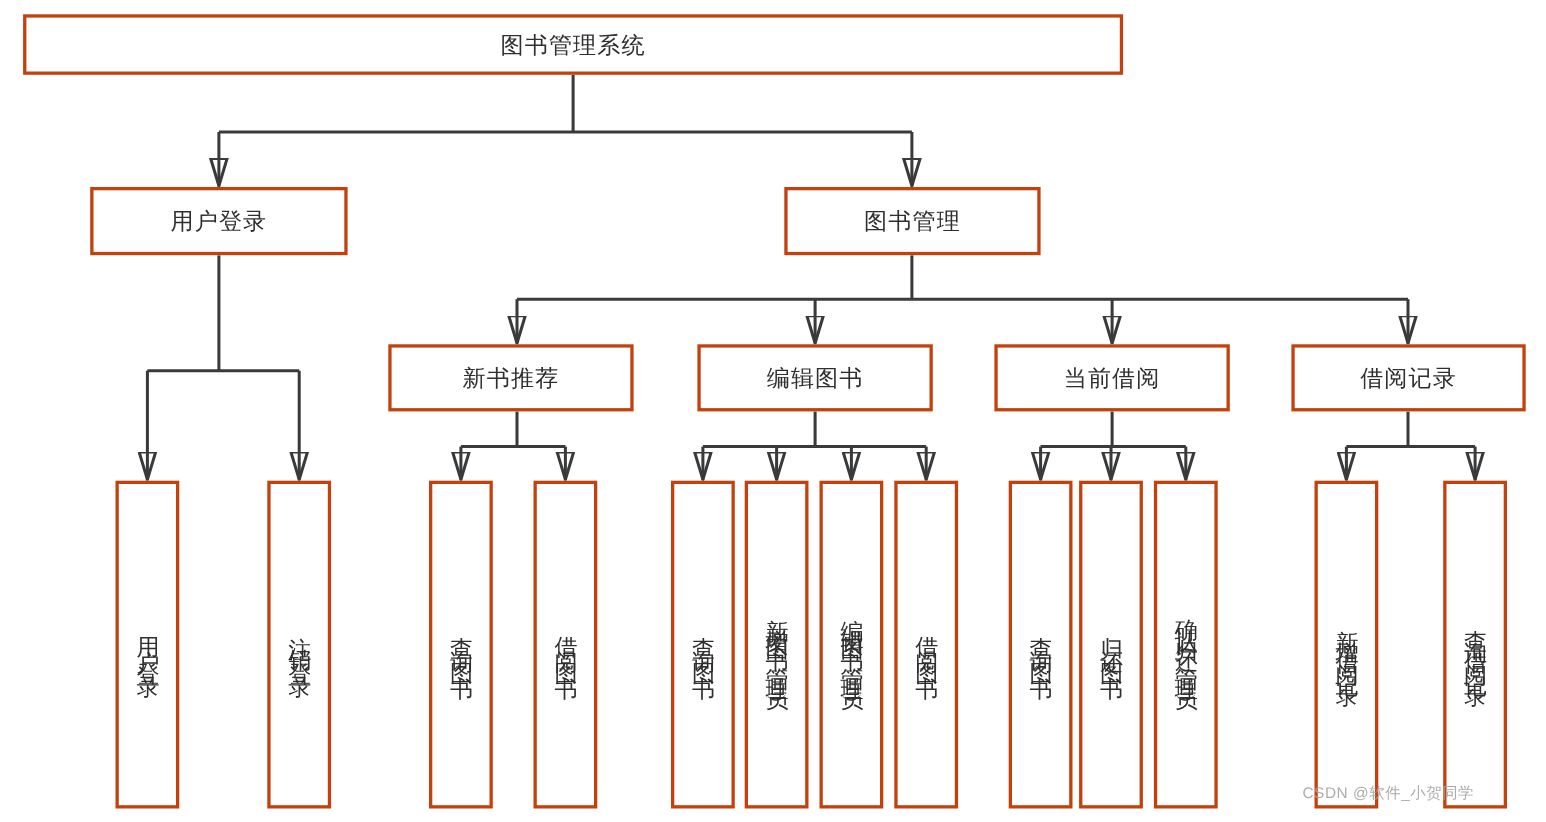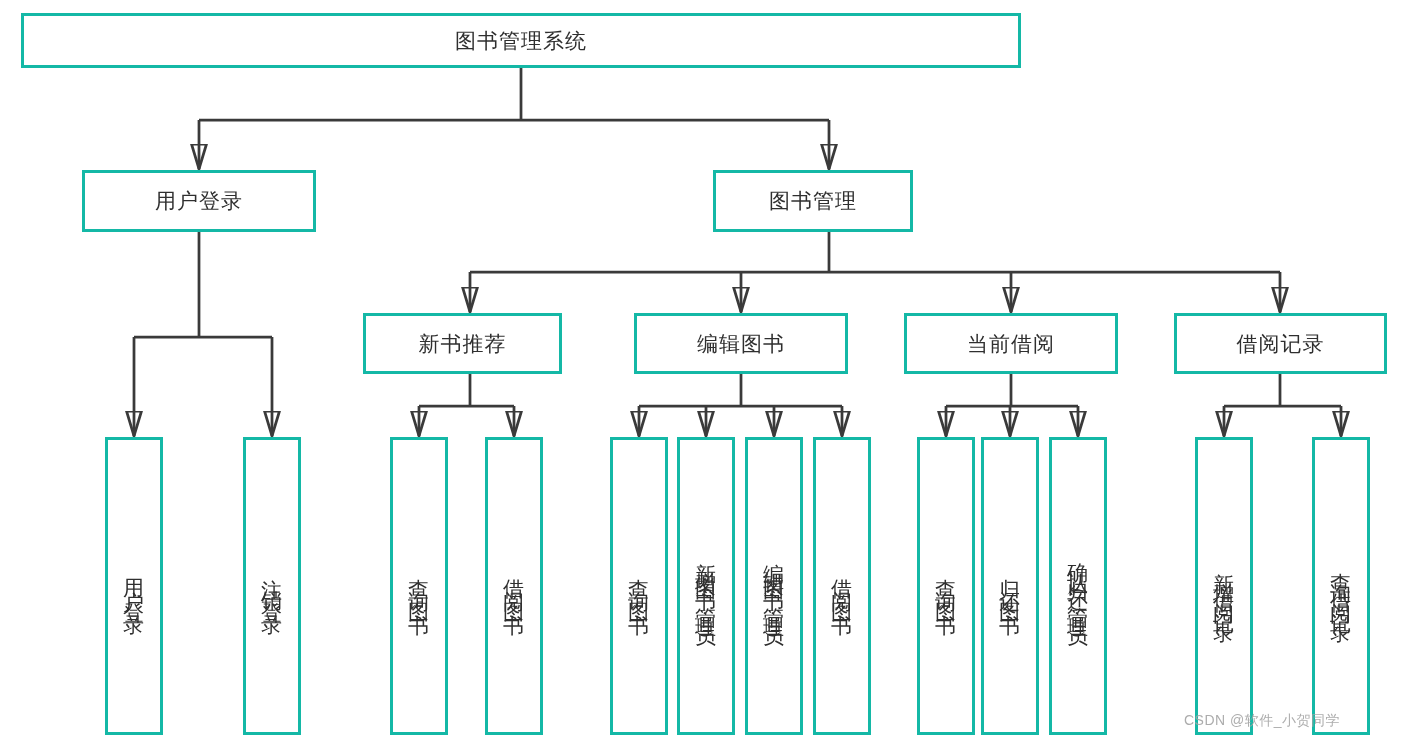--- a/index.html
+++ b/index.html
@@ -18,21 +18,21 @@
     z-index: 1;
   }
   .wires path, .wires line {
     stroke: #3a3a3a;
     stroke-width: 2.75;
     fill: none;
   }
   .box {
     position: absolute;
     box-sizing: border-box;
-    border: 3px solid #14b8a6;
+    border: 3px solid #c2410c;
     background: #ffffff;
     display: flex;
     align-items: center;
     justify-content: center;
     color: #2f2f2f;
     z-index: 2;
   }
   .hdr { font-size: 21px; letter-spacing: 1px; }
   .leaf { z-index: 2; }
   .vt {
@@ -124,25 +124,25 @@
     </g>
   </svg>
 
   <div class="box hdr" style="left:21px;top:13px;width:1000px;height:55px">
     <span>图书管理系统</span>
   </div>
 
   <div class="box hdr" style="left:82px;top:170px;width:234px;height:62px">
     <span>用户登录</span>
   </div>
-  <div class="box hdr" style="left:713px;top:170px;width:200px;height:62px">
+  <div class="box hdr" style="left:713px;top:170px;width:233px;height:62px">
     <span>图书管理</span>
   </div>
 
-  <div class="box hdr" style="left:363px;top:313px;width:199px;height:61px">
+  <div class="box hdr" style="left:353px;top:313px;width:223px;height:61px">
     <span>新书推荐</span>
   </div>
   <div class="box hdr" style="left:634px;top:313px;width:214px;height:61px">
     <span>编辑图书</span>
   </div>
   <div class="box hdr" style="left:1174px;top:313px;width:213px;height:61px">
     <span>借阅记录</span>
   </div>
   <div class="box hdr" style="left:904px;top:313px;width:214px;height:61px">
     <span>当前借阅</span>

